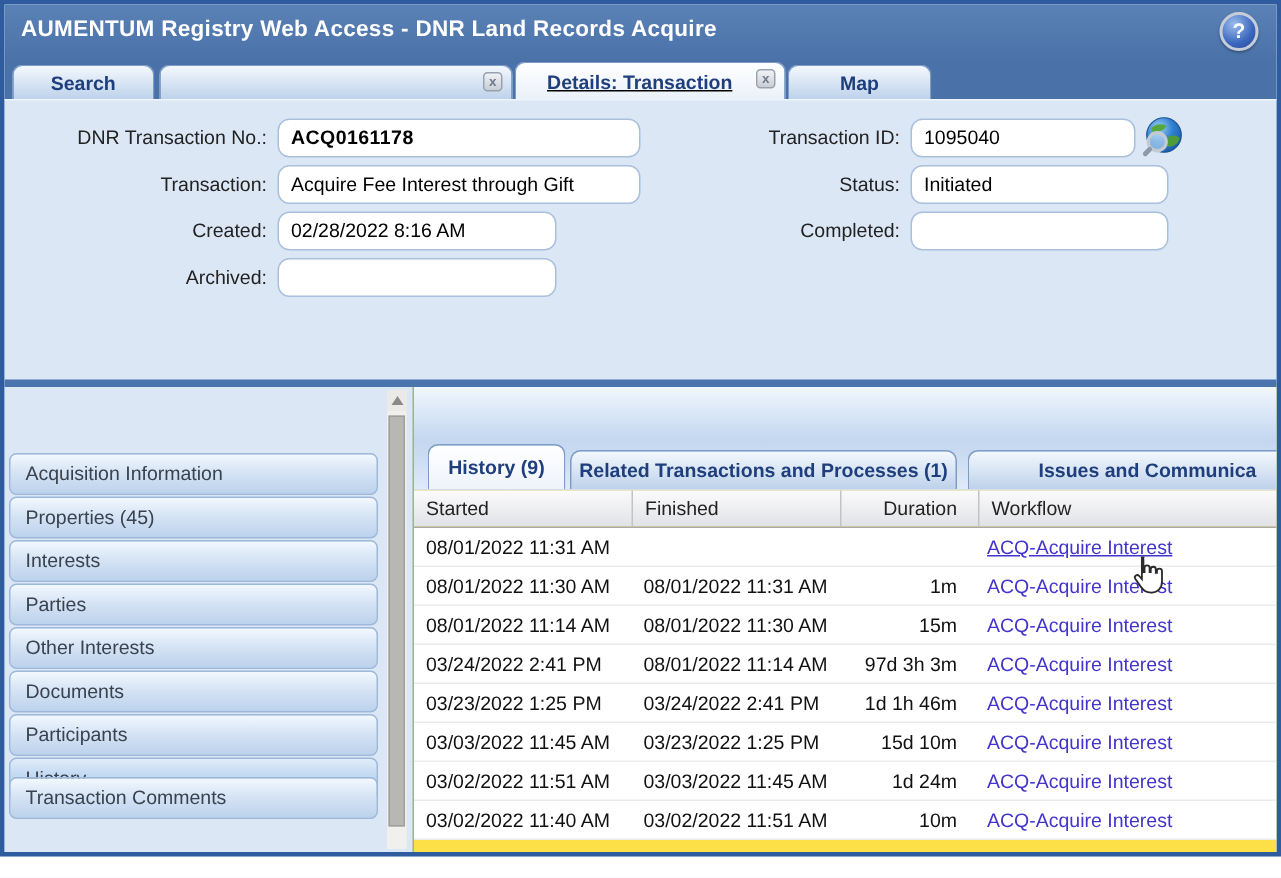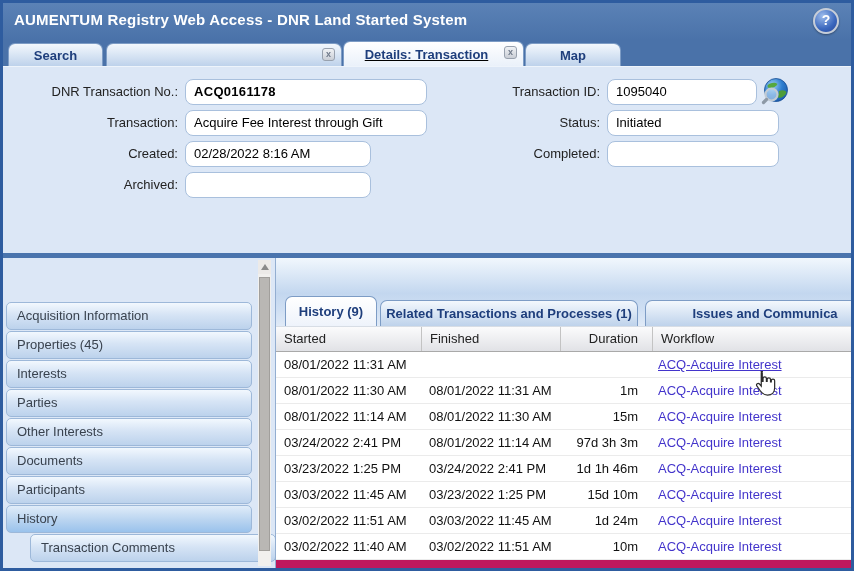--- a/index.html
+++ b/index.html
@@ -58,21 +58,21 @@
 
   .vscroll{position:absolute;left:255px;top:2px;width:13px;height:306px;background:#f1f0ee;}
   .vs-up{position:absolute;left:0;top:0;width:13px;height:14px;background:#eceae8;}
   .vs-up:after{content:"";position:absolute;left:2.5px;top:4px;width:0;height:0;
                border-left:4px solid transparent;border-right:4px solid transparent;
                border-bottom:6px solid #8a8a8a;}
   .vs-thumb{position:absolute;left:1px;top:17px;width:11px;height:274px;box-sizing:border-box;
             background:#b9b7b4;border:1px solid #a19f9c;}
 
   
-  .panel{position:absolute;left:272px;top:0;right:0;height:100%;background:#be185d;
+  .panel{position:absolute;left:272px;top:0;right:0;height:100%;background:#fde047;
          border-left:1px solid #93aed1;box-sizing:border-box;overflow:hidden;}
   .panel-strip{position:absolute;left:0;top:0;width:100%;height:68px;
                background:linear-gradient(180deg,#f1f7fd 0%,#c3d7ef 52%,#cfdff3 76%,#e0eaf7 100%);}
   .dtab{position:absolute;bottom:0;height:26px;box-sizing:border-box;
         border:1px solid #7d9cc5;border-bottom:none;border-radius:7px 7px 0 0;
         background:linear-gradient(180deg,#f3f8fd,#bed2eb);
         display:flex;align-items:center;justify-content:center;cursor:default;}
   .dtab.active{height:30px;background:linear-gradient(180deg,#ffffff,#eef3fb);}
   .dtab .tab-label{font-size:13px;}
 
@@ -96,21 +96,21 @@
   .c-started{width:145px;} .c-finished{width:139px;} .c-dur{width:92px;} .c-wf{flex:1;}
 
   .cursor-overlay{position:absolute;left:747px;top:366px;width:30px;height:30px;z-index:50;pointer-events:none;}
 </style>
 </head>
 <body>
 
 <div id="window">
 
   <div class="titlebar">
-    <div class="title-text">AUMENTUM Registry Web Access - DNR Land Started System</div>
+    <div class="title-text">AUMENTUM Registry Web Access - DNR Land Records Acquire</div>
     <div class="help-btn">?</div>
   </div>
 
   <div class="tabbar">
       <div class="tab" style="left: 5px; width: 95px;">
         <span class="tab-label">Search</span>
       </div>
       <div class="tab closable" style="left: 103px; width: 236px;">
         <div class="tab-close">x</div>
       </div>
@@ -160,21 +160,21 @@
   <div class="lower">
     <div class="sidebar">
         <div class="side-item" style="top: 44px;">Acquisition Information</div>
         <div class="side-item" style="top: 73px;">Properties (45)</div>
         <div class="side-item" style="top: 102px;">Interests</div>
         <div class="side-item" style="top: 131px;">Parties</div>
         <div class="side-item" style="top: 160px;">Other Interests</div>
         <div class="side-item" style="top: 189px;">Documents</div>
         <div class="side-item" style="top: 218px;">Participants</div>
         <div class="side-item selected" style="top: 247px;">History</div>
-        <div class="side-item" style="top: 276px; margin-left: 24px;">Transaction Comments</div>
+        <div class="side-item" style="top: 260px;">Transaction Comments</div>
       </div>
 
     <div class="vscroll">
       <div class="vs-up"></div>
       <div class="vs-thumb"></div>
     </div>
 
     <div class="panel">
       <div class="panel-strip">
           <div class="dtab active" style="left: 9px; width: 92px;">

